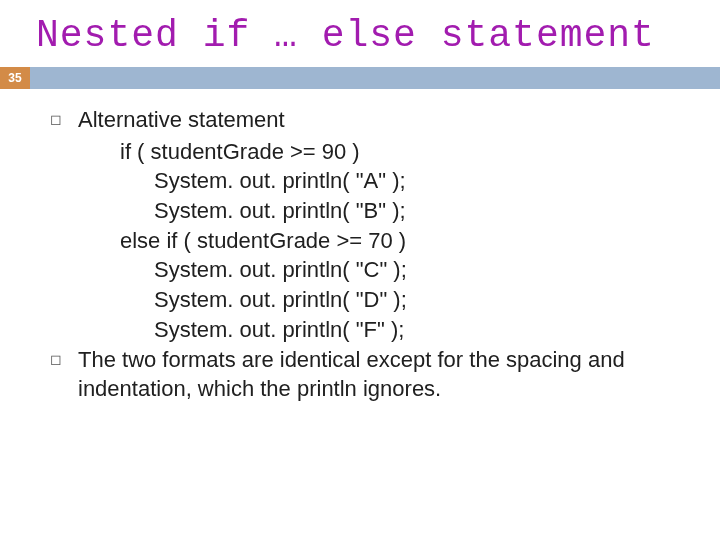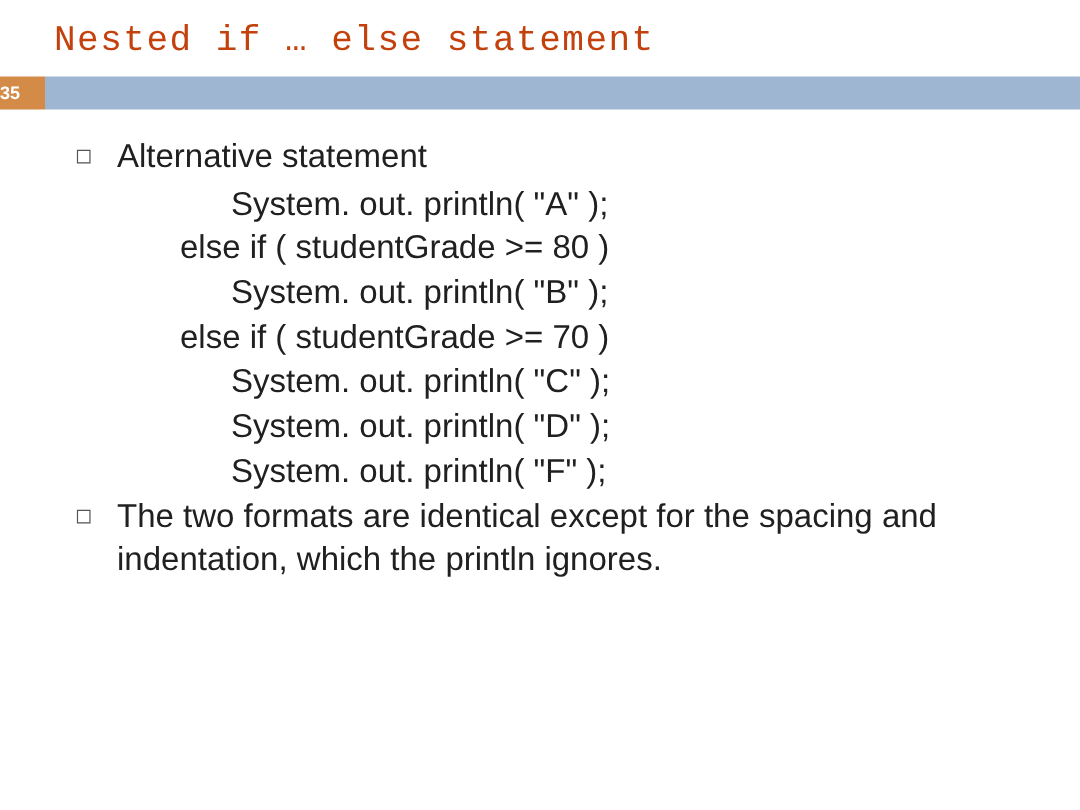--- a/index.html
+++ b/index.html
@@ -1,19 +1,19 @@
 <!DOCTYPE html>
 <html><head>
 <meta charset="utf-8">
 <style>
   html,body{margin:0;padding:0}
   body{width:720px;height:540px;background:#fff;font-family:Arial,Helvetica,sans-serif;color:#202020;position:relative}
-  .title{font-family:"Courier New",Courier,monospace;font-size:24px;color:#c2410c;letter-spacing:1px;padding:14px 0 10px 36px}
+  .title{font-family:"Courier New",Courier,monospace;font-size:38px;color:#a21caf;letter-spacing:1px;padding:14px 0 10px 36px}
   .bandrow{height:22px;width:100%;position:relative}
-  .tab{position:absolute;left:0;top:0;width:30px;height:22px;background:#d38b47;color:#fff;font:700 12px/22px Arial;}
+  .tab{position:absolute;left:0;top:0;width:30px;height:22px;background:#d38b47;color:#fff;font:700 12px/22px Arial;text-align:center}
   .band{position:absolute;left:30px;right:0;top:0;height:22px;background:#9eb6d1}
   .body{padding:16px 38px 0 50px;font-size:22px;line-height:1.35}
   .item{display:flex;margin-bottom:2px}
   .bul{width:28px;flex:0 0 28px;font-size:14px;line-height:28px;color:#555}
   .txt{flex:1}
   .code{padding-left:70px;font-size:22px;line-height:1.35}
   .ind{padding-left:34px}
 </style>
 </head>
 <body>
@@ -26,22 +26,22 @@
 </div>
 
 <div class="body">
 
   <div class="item">
     <div class="bul">◻</div>
     <div class="txt">Alternative statement</div>
   </div>
 
   <div class="code">
+    <div>if ( studentGrade &gt;= 90 )</div>
     <div class="ind">System. out. println( "A" );</div>
-    <div>else if ( studentGrade &gt;= 80 )</div>
     <div class="ind">System. out. println( "B" );</div>
     <div>else if ( studentGrade &gt;= 70 )</div>
     <div class="ind">System. out. println( "C" );</div>
     <div class="ind">System. out. println( "D" );</div>
     <div class="ind">System. out. println( "F" );</div>
   </div>
 
   <div class="item">
     <div class="bul">◻</div>
     <div class="txt">The two formats are identical except for the spacing and indentation, which the println ignores.</div>

